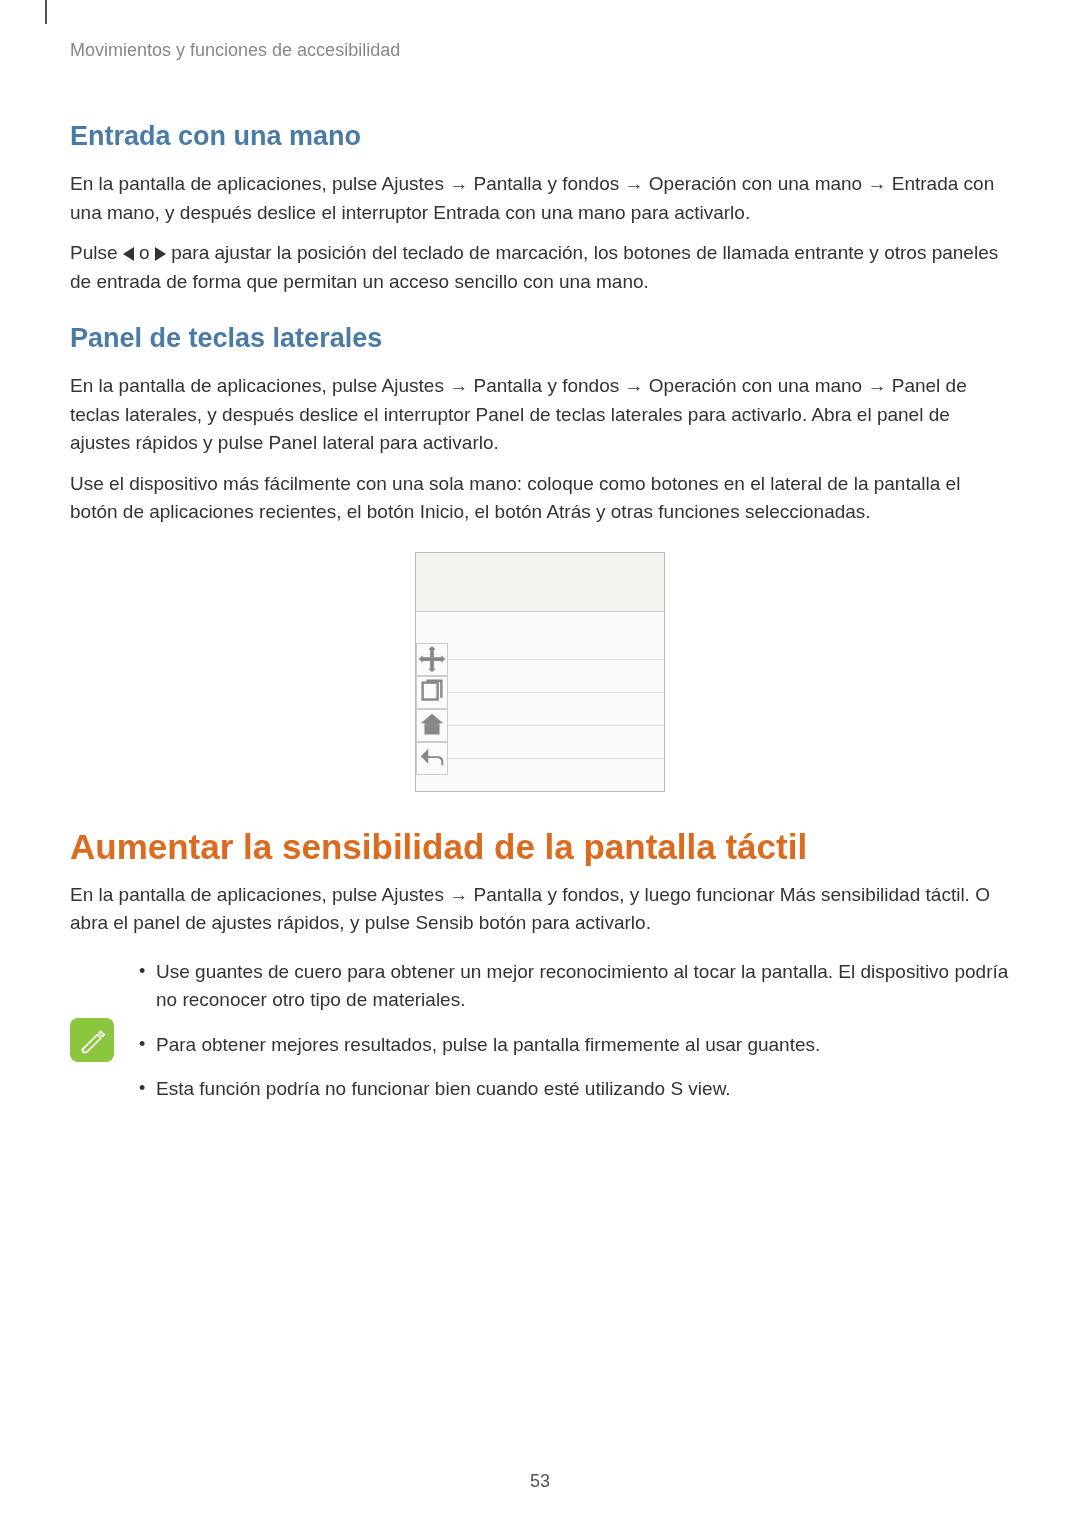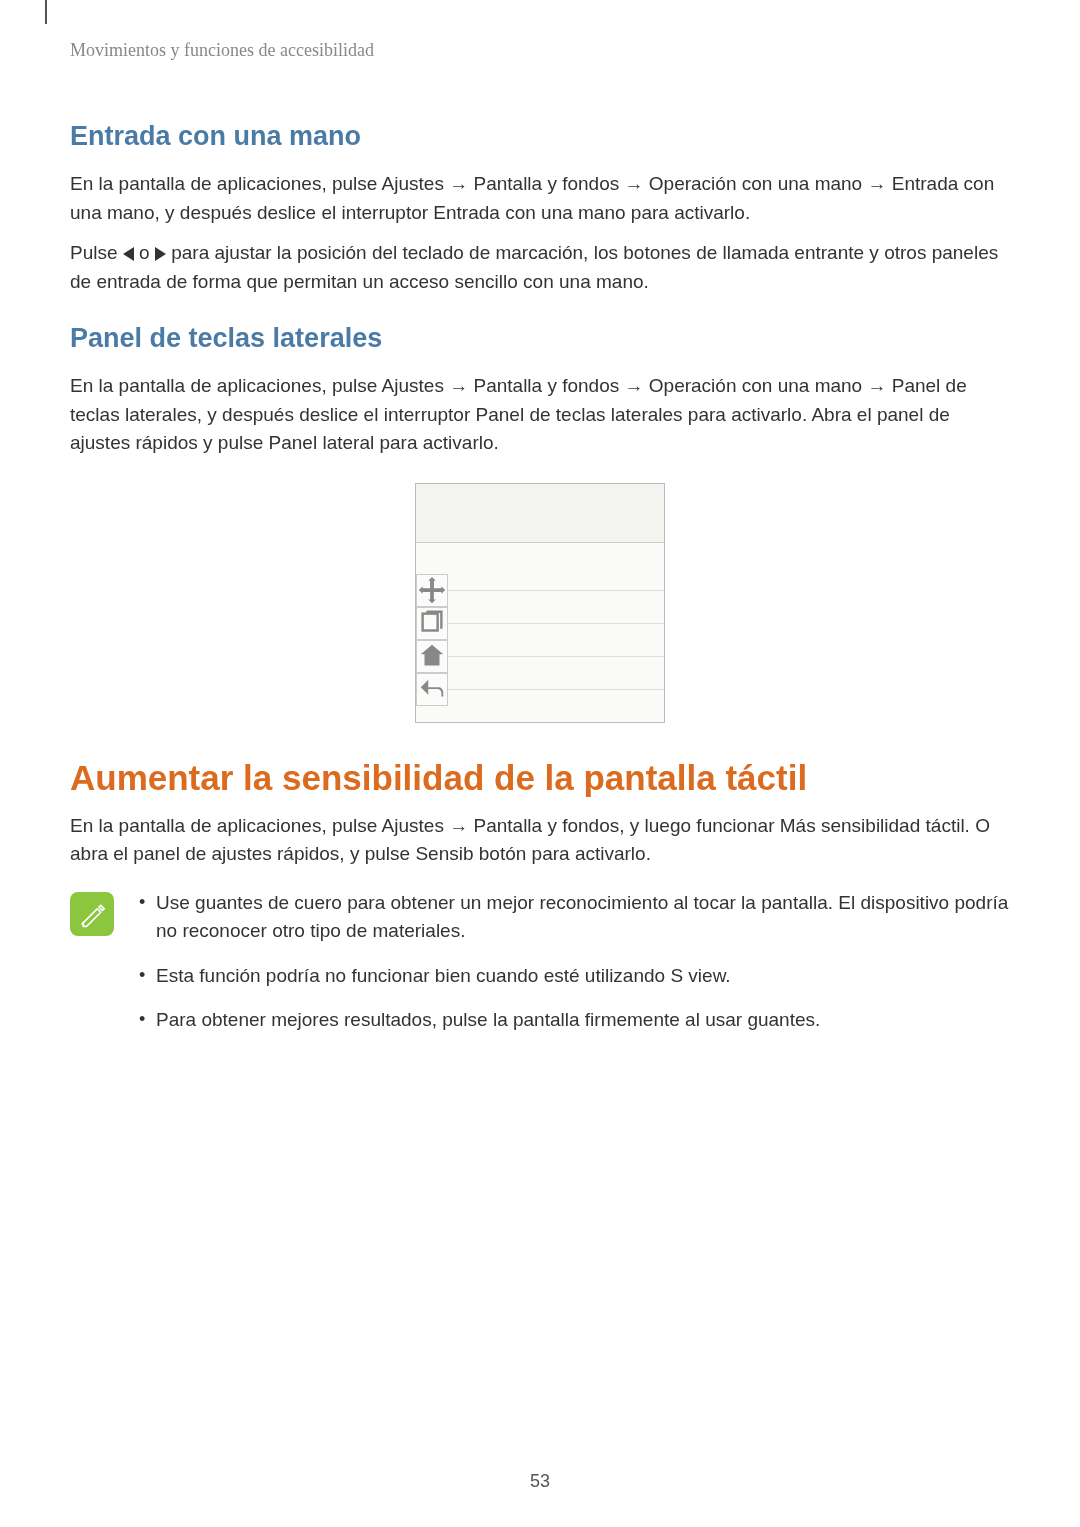--- a/index.html
+++ b/index.html
@@ -23,21 +23,20 @@
     height: 24px;
     background: #555;
   }
   .content {
     padding: 40px 70px 0 70px;
   }
   .breadcrumb {
     font-size: 18px;
     color: #888;
     margin-bottom: 60px;
-    font-family: Liberation Serif, serif;
   }
   .section-heading {
     font-size: 27px;
     color: #4a7ba6;
     font-weight: bold;
     margin-bottom: 18px;
   }
   .body-text {
     font-size: 19px;
     line-height: 1.5;
@@ -104,21 +103,21 @@
   }
   .side-row-line {
     position: absolute;
     left: 32px;
     right: 0;
     height: 1px;
     background: #ddd;
   }
   .note-row {
     display: flex;
-    align-items: flex-start;
+    align-items: center;
     gap: 20px;
   }
   .note-icon {
     flex-shrink: 0;
     width: 44px;
     height: 44px;
     border-radius: 8px;
     background: #8cc63f;
     display: flex;
     align-items: center;
@@ -173,20 +172,21 @@
     <span>En la pantalla de aplicaciones, pulse </span><b>Ajustes</b><span> → </span><b>Pantalla y fondos</b><span> → </span><b>Operación con una mano</b><span> → </span><b>Entrada con una mano</b><span>, y después deslice el interruptor </span><b>Entrada con una mano</b><span> para activarlo.</span>
   </p>
   <p class="body-text last">
     <span>Pulse </span><span class="arrow arrow-left"></span><span> o </span><span class="arrow arrow-right"></span><span> para ajustar la posición del teclado de marcación, los botones de llamada entrante y otros paneles de entrada de forma que permitan un acceso sencillo con una mano.</span>
   </p>
 
   <div class="section-heading">Panel de teclas laterales</div>
   <p class="body-text">
     <span>En la pantalla de aplicaciones, pulse </span><b>Ajustes</b><span> → </span><b>Pantalla y fondos</b><span> → </span><b>Operación con una mano</b><span> → </span><b>Panel de teclas laterales</b><span>, y después deslice el interruptor </span><b>Panel de teclas laterales</b><span> para activarlo. Abra el panel de ajustes rápidos y pulse </span><b>Panel lateral</b><span> para activarlo.</span>
   </p>
+  <p class="body-text">Use el dispositivo más fácilmente con una sola mano: coloque como botones en el lateral de la pantalla el botón de aplicaciones recientes, el botón Inicio, el botón Atrás y otras funciones seleccionadas.</p>
 
   <div class="device-illustration">
     <div class="side-panel">
       <div class="side-btn">
         <svg viewBox="0 0 16 16">
             <path d="M8 1l2 2H9v4h4V6l2 2-2 2V9H9v4h1l-2 2-2-2h1V9H3v1L1 8l2-2v1h4V3H6l2-2z" fill="#888"></path>
           </svg>
       </div>
       <div class="side-btn">
         <svg viewBox="0 0 16 16">
@@ -218,19 +218,19 @@
 
   <div class="note-row">
     <div class="note-icon">
       <svg viewBox="0 0 32 32">
         <path d="M6 26 L22 10 L26 14 L10 30 L6 30 Z M24 8 L28 12 L30 10 L26 6 Z" fill="none" stroke="#fff" stroke-width="2" stroke-linejoin="round"></path>
         <path d="M4 28 L8 24" stroke="#fff" stroke-width="2"></path>
       </svg>
     </div>
     <ul class="note-list">
       <li>Use guantes de cuero para obtener un mejor reconocimiento al tocar la pantalla. El dispositivo podría no reconocer otro tipo de materiales.</li>
+      <li>Para obtener mejores resultados, pulse la pantalla firmemente al usar guantes.</li>
       <li>Esta función podría no funcionar bien cuando esté utilizando S view.</li>
-      <li>Para obtener mejores resultados, pulse la pantalla firmemente al usar guantes.</li>
     </ul>
   </div>
 </div>
 
 <div class="page-number">53</div>
 
 </body></html>

